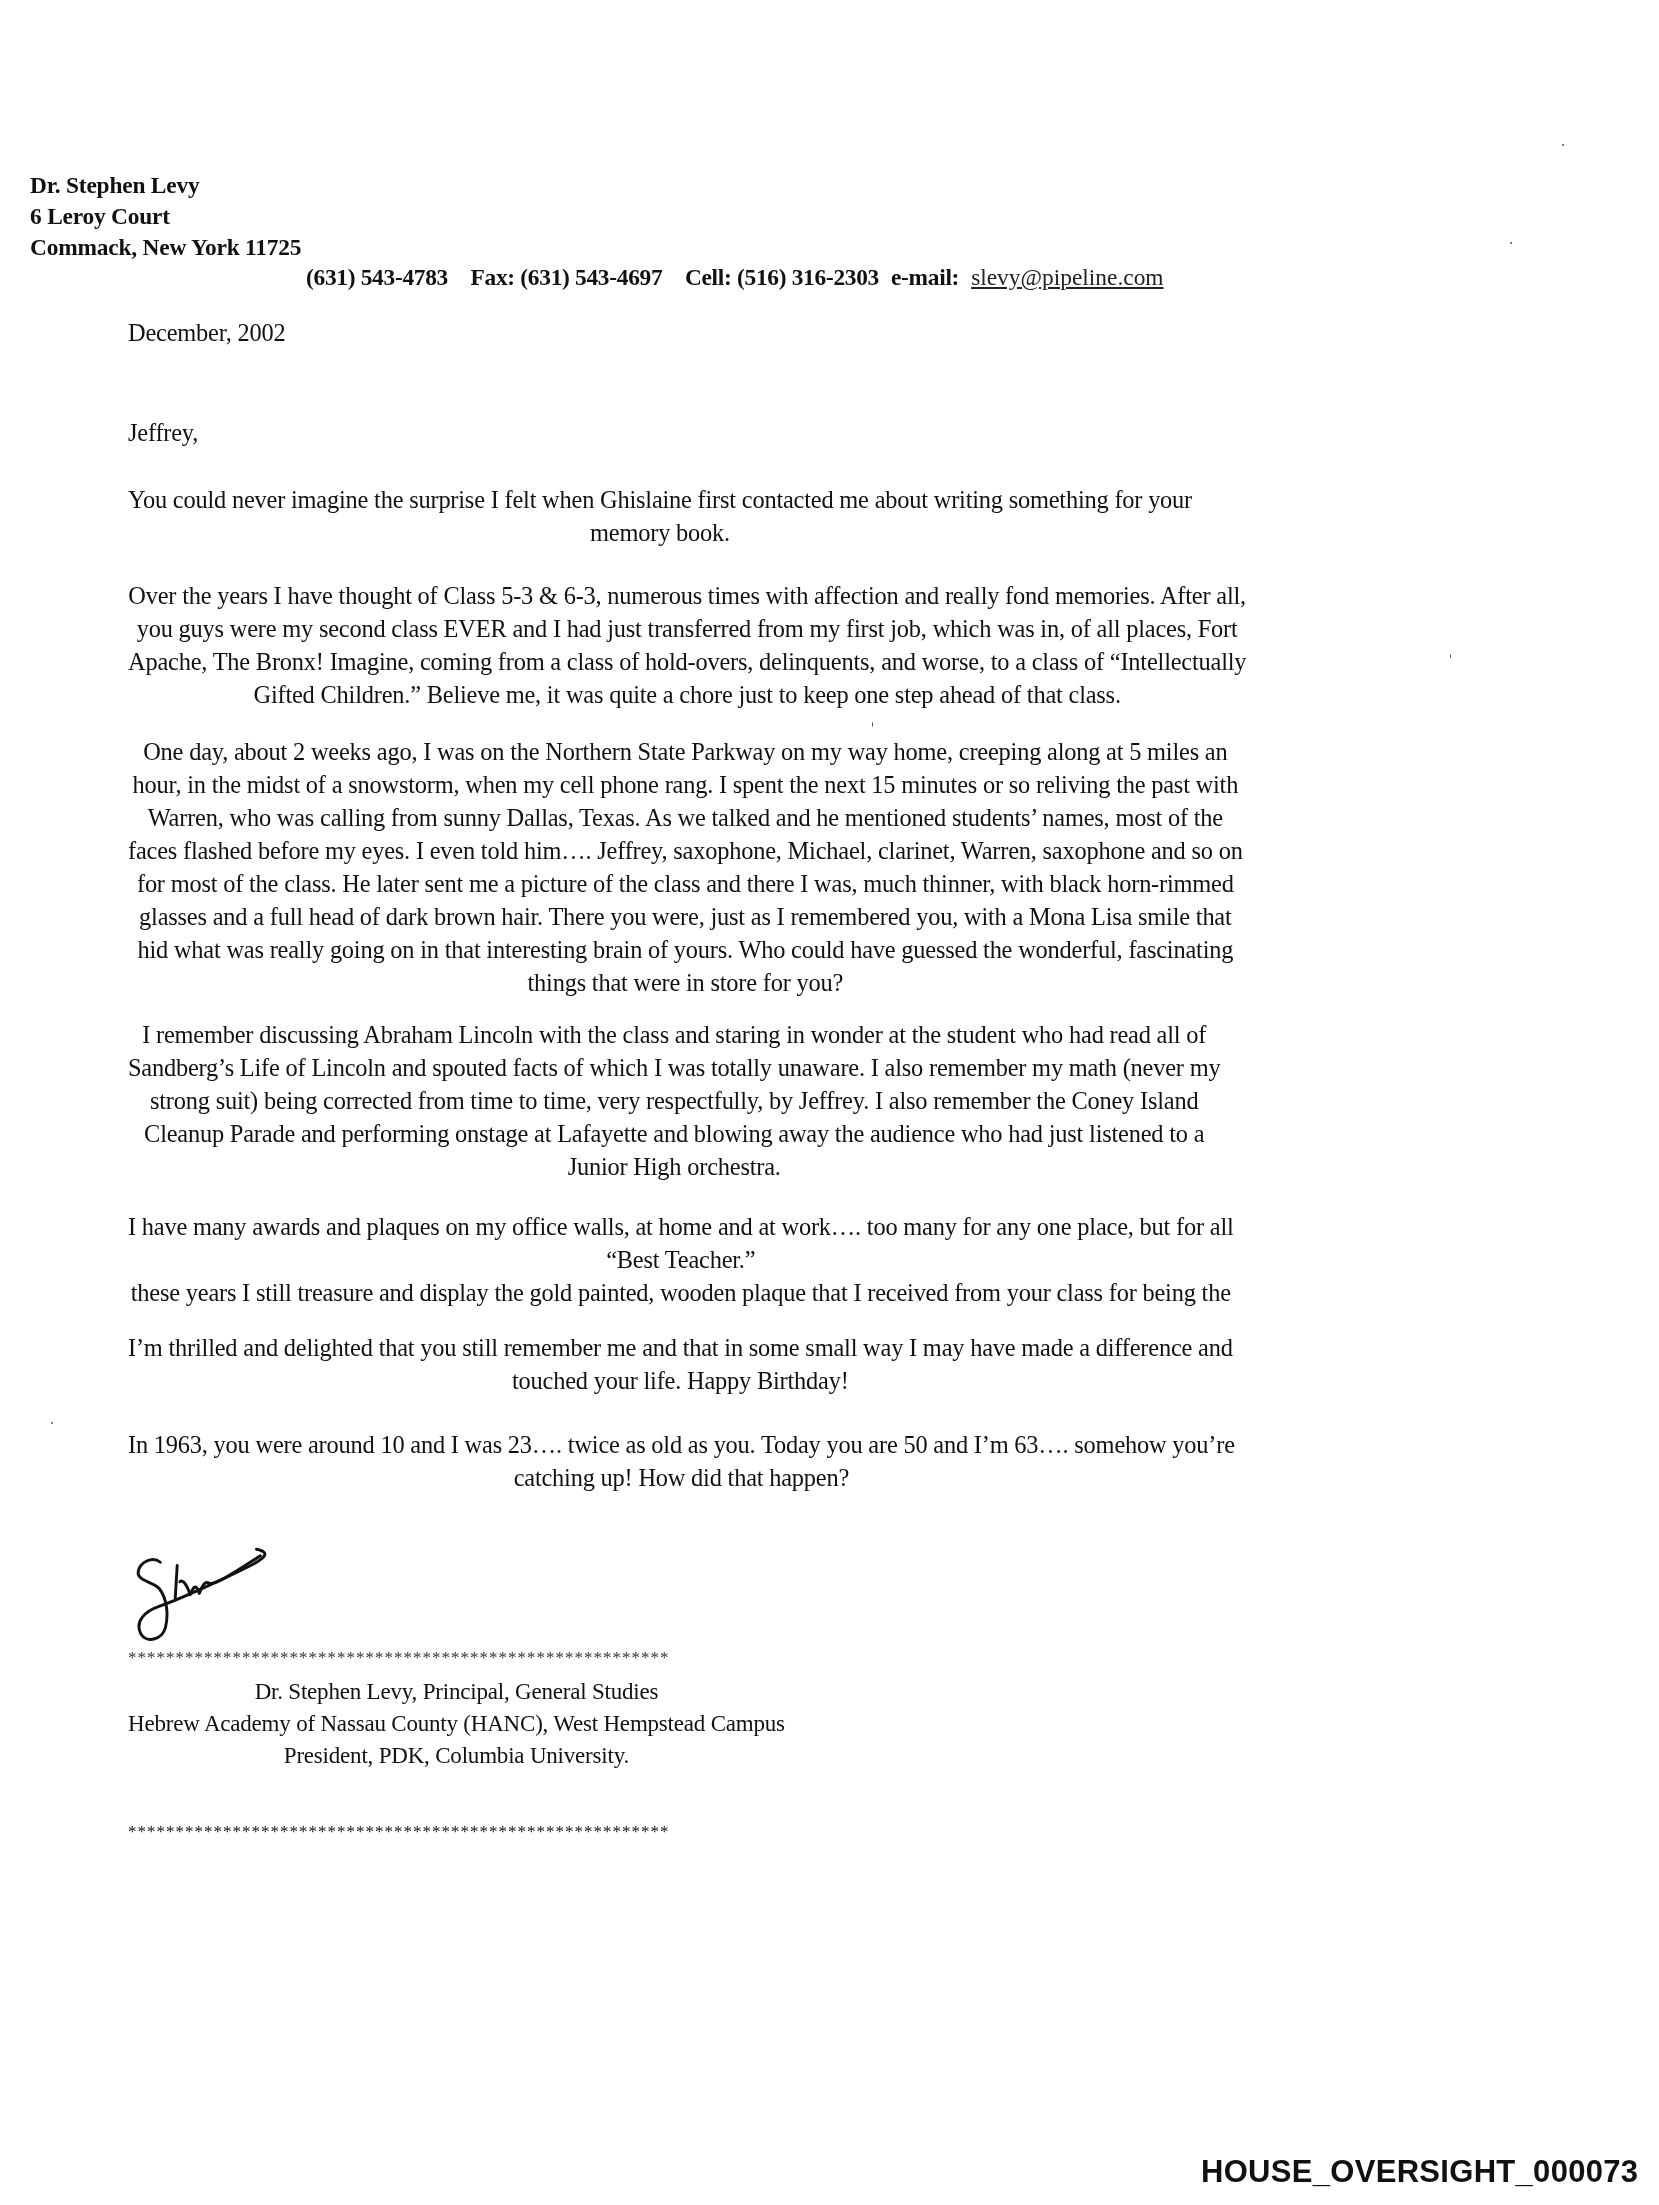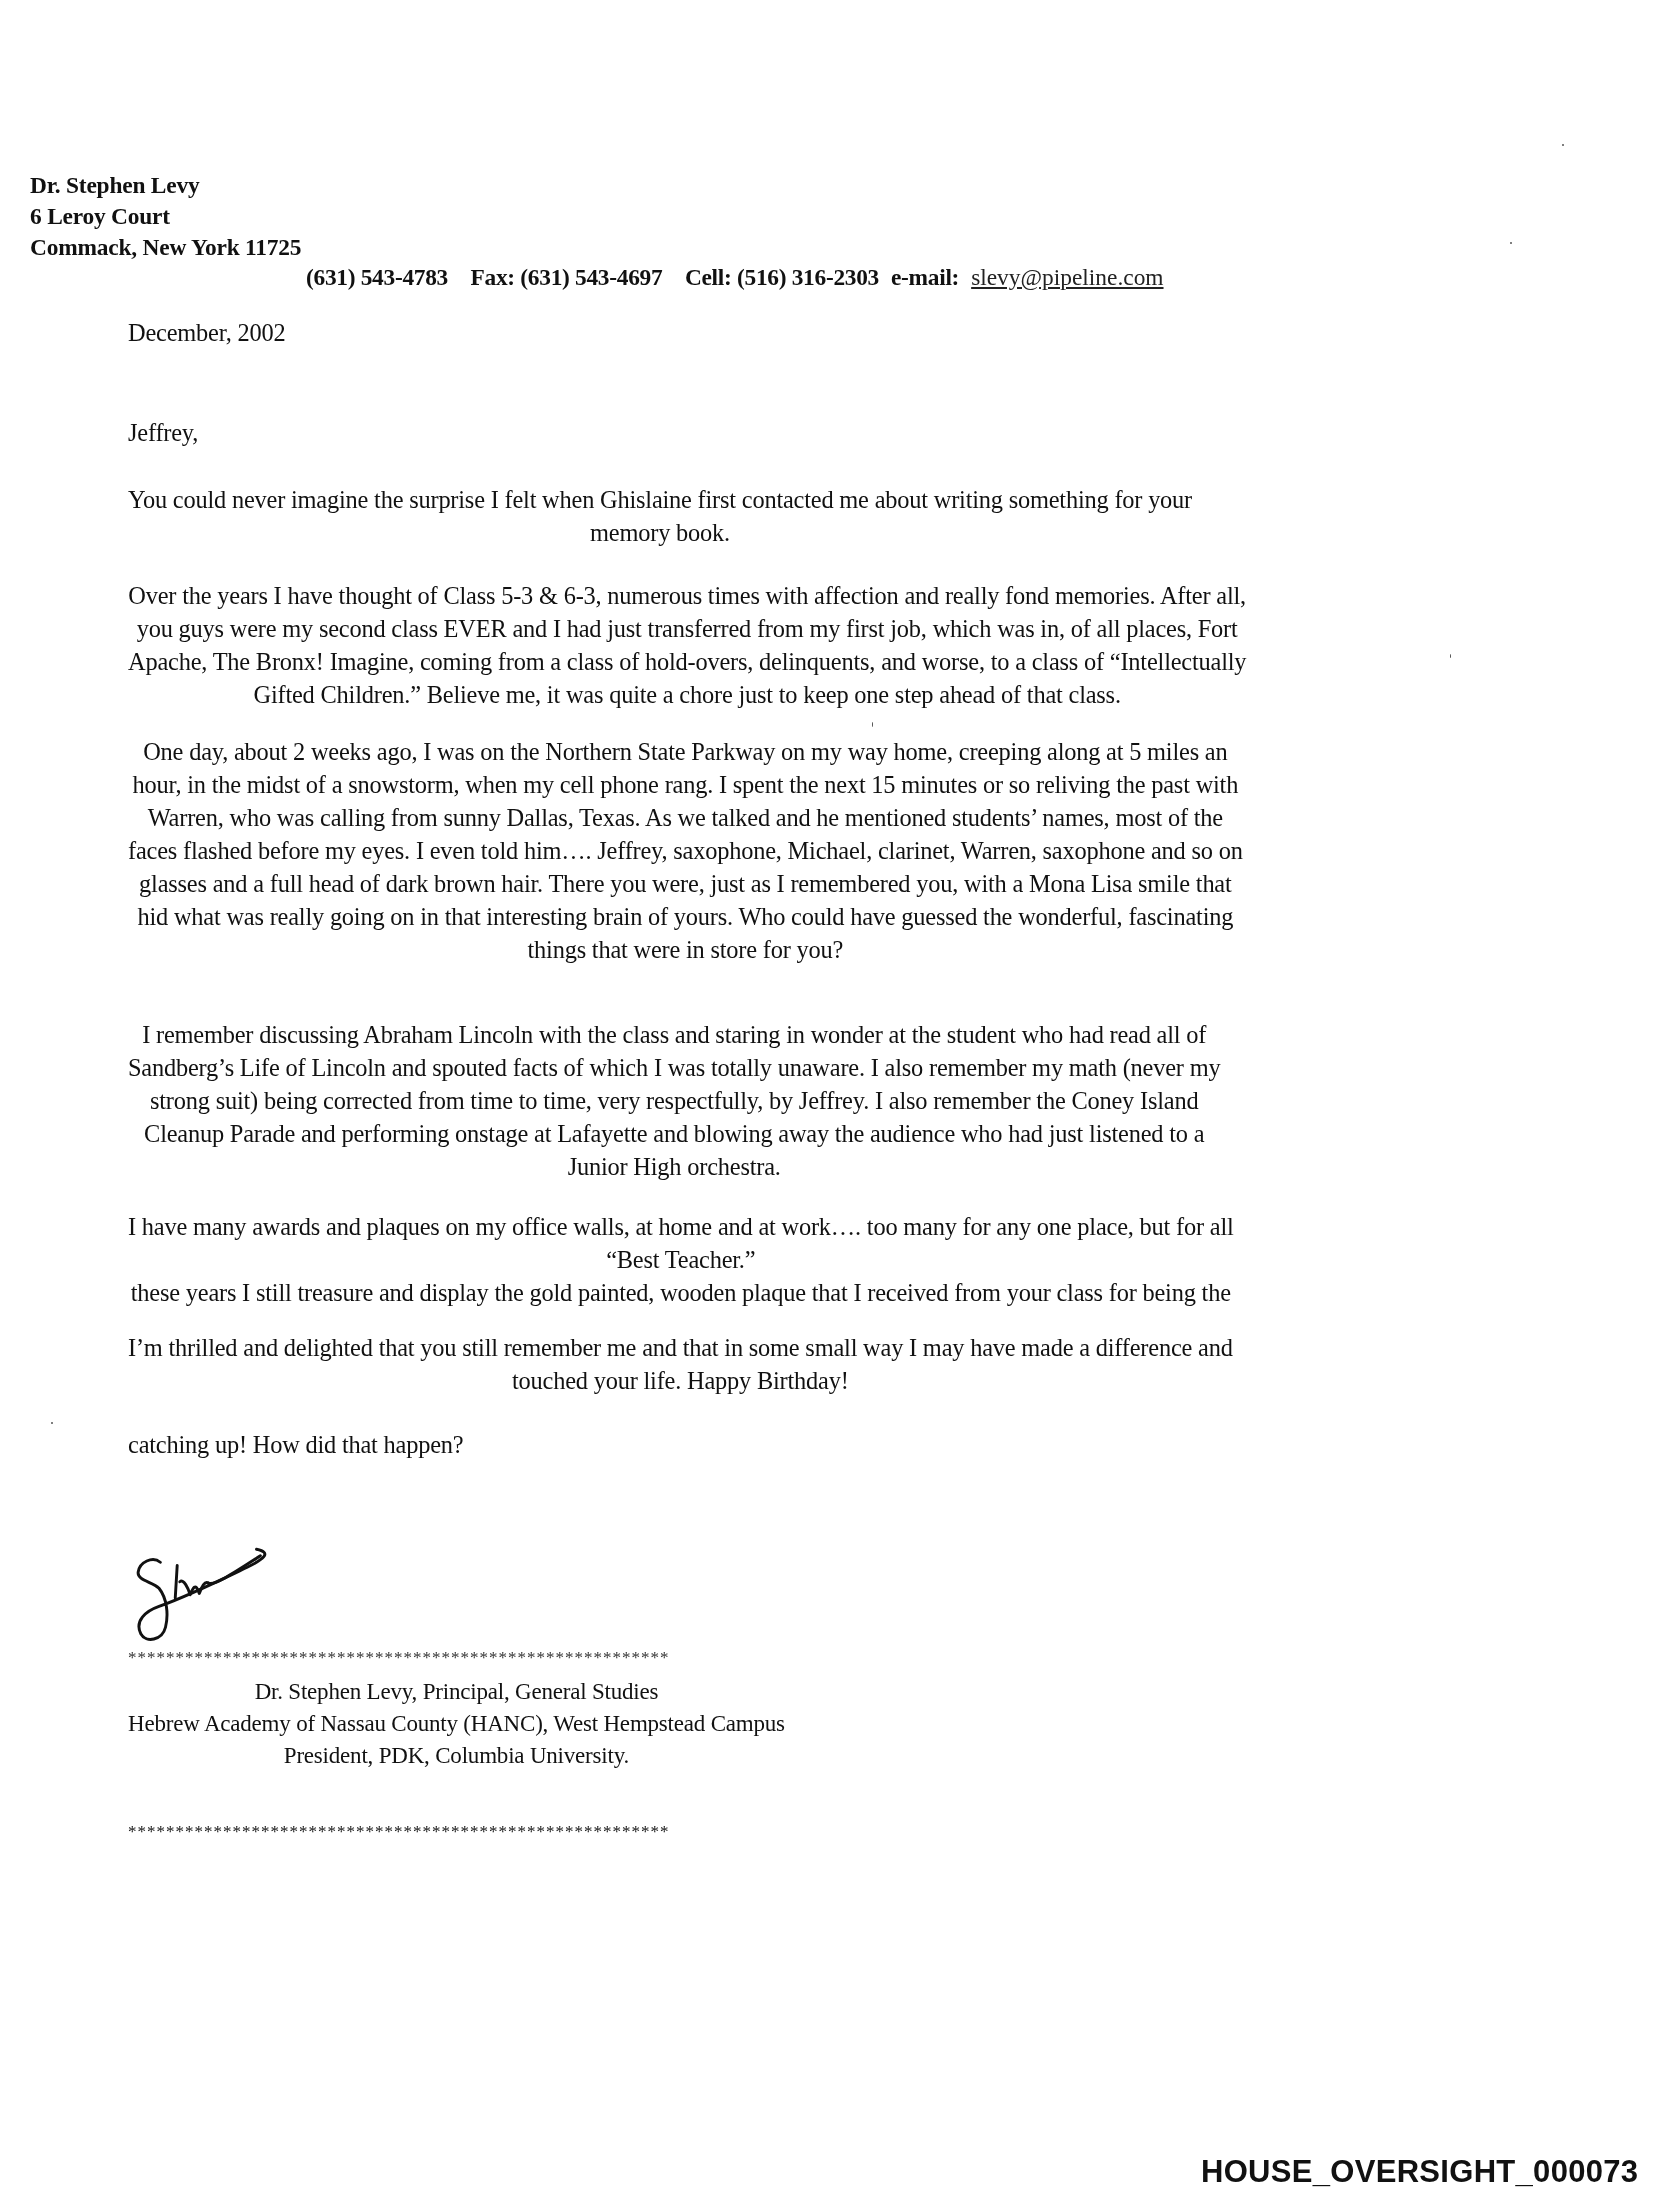--- a/index.html
+++ b/index.html
@@ -62,20 +62,21 @@
     <span class="ln">you guys were my second class EVER and I had just transferred from my first job, which was in, of all places, Fort</span>
     <span class="ln">Apache, The Bronx! Imagine, coming from a class of hold-overs, delinquents, and worse, to a class of “Intellectually</span>
     <span class="ln">Gifted Children.” Believe me, it was quite a chore just to keep one step ahead of that class.</span>
   </div>
 
   <div class="text-block serif p3">
     <span class="ln">One day, about 2 weeks ago, I was on the Northern State Parkway on my way home, creeping along at 5 miles an</span>
     <span class="ln">hour, in the midst of a snowstorm, when my cell phone rang. I spent the next 15 minutes or so reliving the past with</span>
     <span class="ln">Warren, who was calling from sunny Dallas, Texas. As we talked and he mentioned students’ names, most of the</span>
     <span class="ln">faces flashed before my eyes. I even told him…. Jeffrey, saxophone, Michael, clarinet, Warren, saxophone and so on</span>
+    <span class="ln">for most of the class. He later sent me a picture of the class and there I was, much thinner, with black horn-rimmed</span>
     <span class="ln">glasses and a full head of dark brown hair. There you were, just as I remembered you, with a Mona Lisa smile that</span>
     <span class="ln">hid what was really going on in that interesting brain of yours. Who could have guessed the wonderful, fascinating</span>
     <span class="ln">things that were in store for you?</span>
   </div>
 
   <div class="text-block serif p4">
     <span class="ln">I remember discussing Abraham Lincoln with the class and staring in wonder at the student who had read all of</span>
     <span class="ln">Sandberg’s Life of Lincoln and spouted facts of which I was totally unaware. I also remember my math (never my</span>
     <span class="ln">strong suit) being corrected from time to time, very respectfully, by Jeffrey. I also remember the Coney Island</span>
     <span class="ln">Cleanup Parade and performing onstage at Lafayette and blowing away the audience who had just listened to a</span>
@@ -87,20 +88,21 @@
     <span class="ln">“Best Teacher.”</span>
     <span class="ln">these years I still treasure and display the gold painted, wooden plaque that I received from your class for being the</span>
   </div>
 
   <div class="text-block serif p6">
     <span class="ln">I’m thrilled and delighted that you still remember me and that in some small way I may have made a difference and</span>
     <span class="ln">touched your life. Happy Birthday!</span>
   </div>
 
   <div class="text-block serif p7">
+    <span class="ln">In 1963, you were around 10 and I was 23…. twice as old as you. Today you are 50 and I’m 63…. somehow you’re</span>
     <span class="ln">catching up! How did that happen?</span>
   </div>
 
   <svg class="signature" viewBox="0 0 340 170">
     <g fill="none" stroke="#111" stroke-width="4.5" stroke-linecap="round" stroke-linejoin="round">
 
       <path d="M42 40 C 30 30, 10 40, 8 55 C 6 68, 30 70, 40 80 C 52 95, 55 120, 50 140 C 45 160, 20 165, 12 150 C 2 130, 20 115, 40 108 C 90 90, 150 60, 175 48 C 200 36, 215 25, 190 20"></path>
 
       <path d="M68 45 L 65 95"></path>
 

